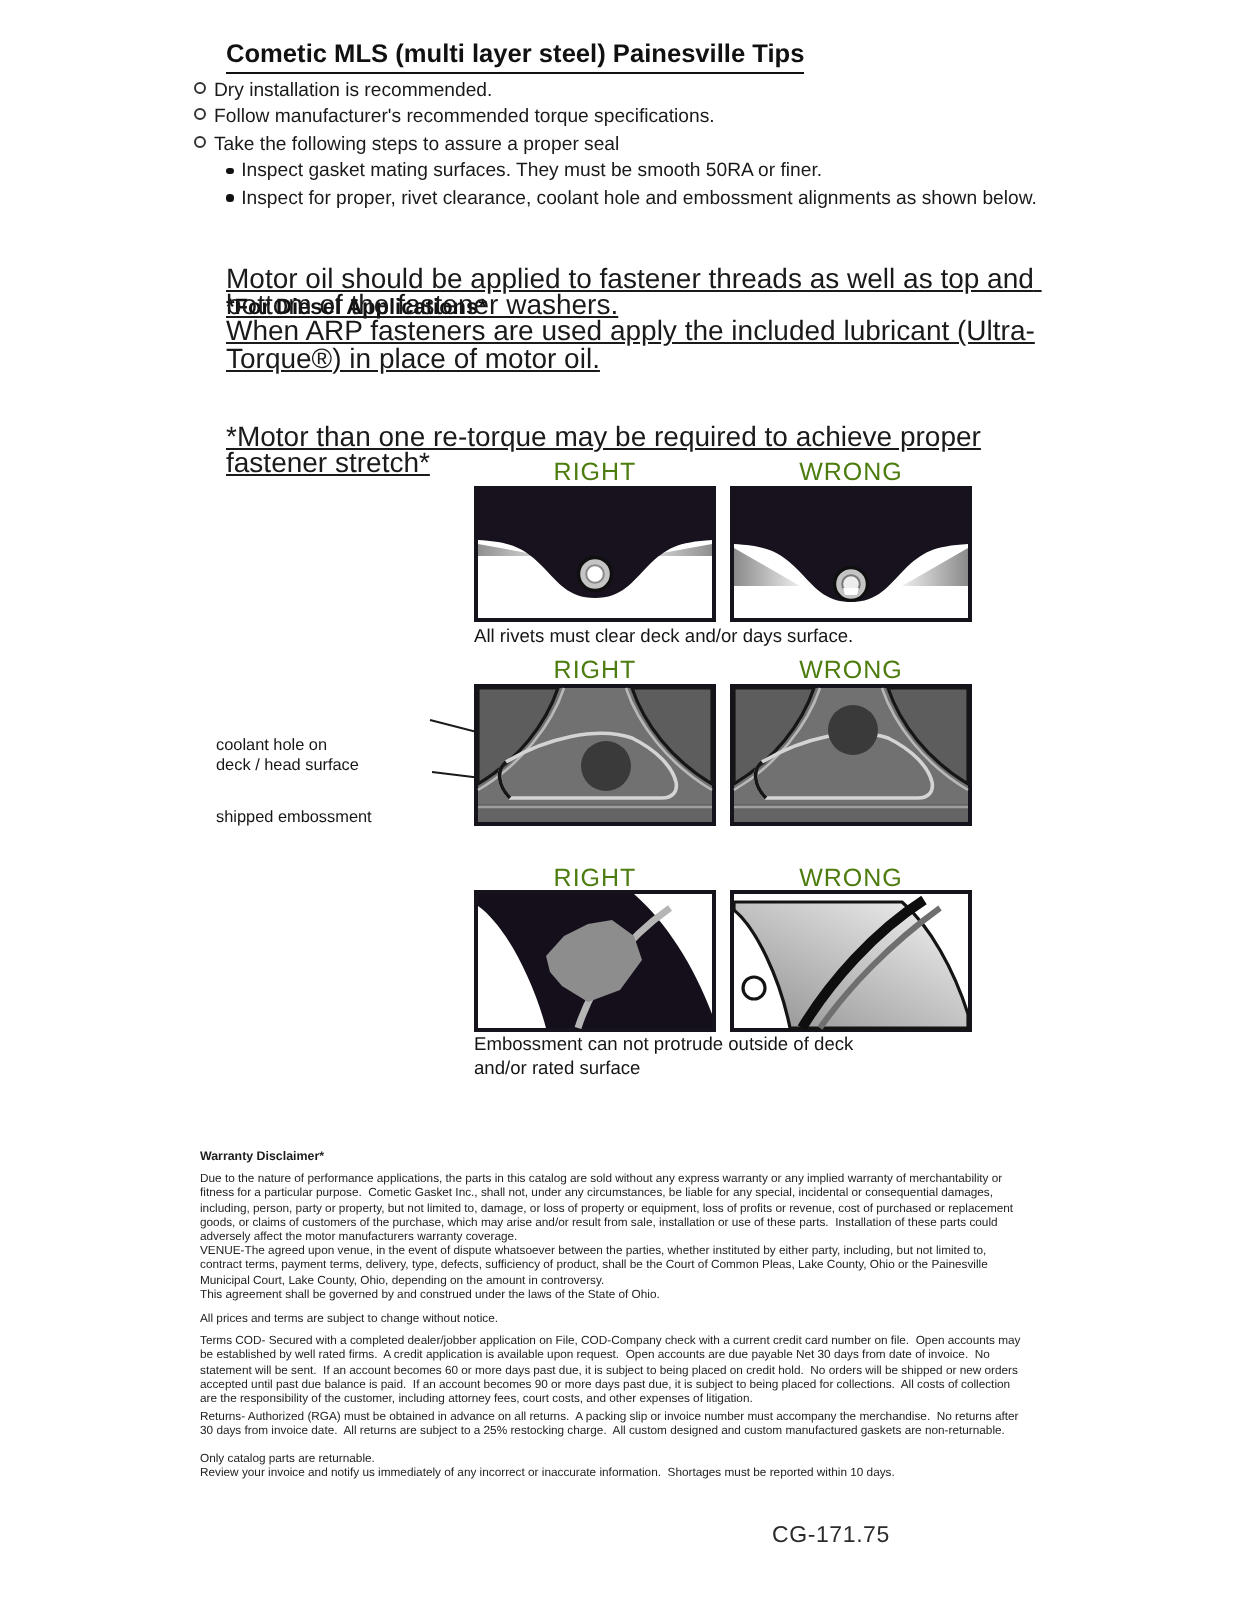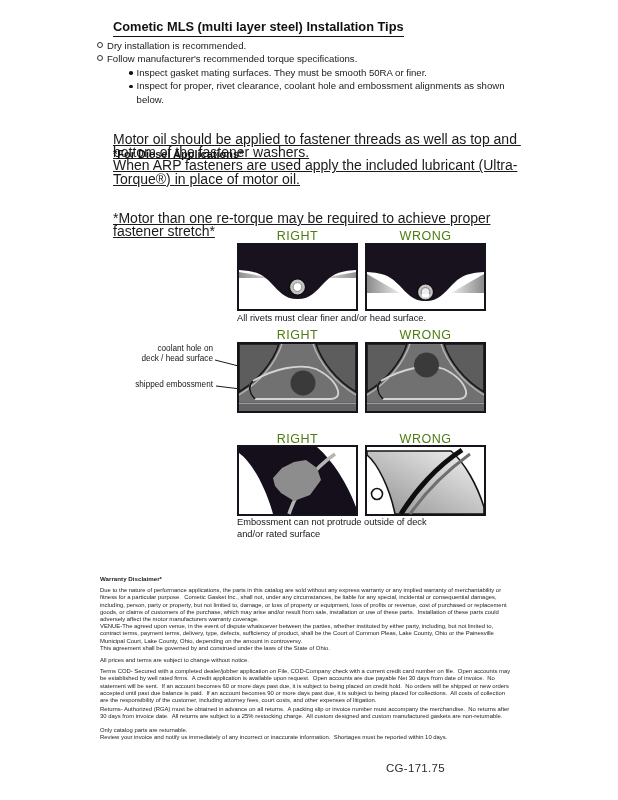--- a/index.html
+++ b/index.html
@@ -6,56 +6,60 @@
   .page{position:relative;width:618px;height:800px;background:#ffffff;overflow:hidden;
         font-family:"Liberation Sans","DejaVu Sans",sans-serif;color:#1a1a1a;}
   .abs{position:absolute;}
   .pre{white-space:pre-wrap;}
 
   .title{font-size:12.8px;font-weight:bold;color:#111;}
   .title span{display:inline-block;border-bottom:1.4px solid #111;padding-bottom:1.5px;}
 
   .tips{font-size:9.6px;line-height:13.4px;}
   .tip-row{display:flex;align-items:baseline;}
-  .tip-row.sub{margin-left:32px;}
+  .tip-row.sub{margin-left:16px;}
   .o-marker{width:4px;height:4px;border:1px solid #333;border-radius:50%;
             display:inline-block;margin-right:4px;position:relative;top:-1px;flex:0 0 auto;}
   .b-marker{width:3.6px;height:3.6px;background:#111;border-radius:50%;
             display:inline-block;margin-right:4px;position:relative;top:-1px;flex:0 0 auto;}
 
   .h2{font-size:11px;font-weight:bold;color:#111;}
   .body-text{font-size:14px;line-height:13.2px;text-decoration:underline;}
 
   .rw-label{font-size:12.5px;letter-spacing:.5px;color:#4d7c0f;width:121px;text-align:center;}
   .caption{font-size:9.3px;line-height:11.5px;color:#161616;}
   .diagram{width:121px;height:auto;display:block;}
-  .side-label{font-size:8.2px;line-height:9.6px;text-align:right;width:105px;color:#161616;}
+  .side-label{font-size:8.2px;line-height:9.6px;text-align:left;width:105px;color:#161616;margin-top:24px;}
 
   .w-head{font-size:6.2px;font-weight:bold;color:#1c1c1c;}
   .w-text{font-size:5.9px;line-height:7.35px;color:#232323;width:440px;}
 
   .footer-code{font-size:11.5px;letter-spacing:.3px;color:#2b2b2b;}
 </style>
 </head>
 <body>
 
 <div class="page">
 
   <div class="abs title" style="left:113px;top:19px;">
-    <span>Cometic MLS (multi layer steel) Installation Tips</span>
+    <span>Cometic MLS (multi layer steel) Painesville Tips</span>
   </div>
 
   <div class="abs tips" style="left:97px;top:39px;width:430px;">
     <div class="tip-row">
       <span class="o-marker"></span>
       <span>Dry installation is recommended.</span>
     </div>
     <div class="tip-row">
       <span class="o-marker"></span>
       <span>Follow manufacturer's recommended torque specifications.</span>
+    </div>
+    <div class="tip-row">
+      <span class="o-marker"></span>
+      <span>Take the following steps to assure a proper seal</span>
     </div>
     <div class="tip-row sub">
       <span class="b-marker"></span>
       <span>Inspect gasket mating surfaces.  They must be smooth 50RA or finer.</span>
     </div>
     <div class="tip-row sub">
       <span class="b-marker"></span>
       <span>Inspect for proper, rivet clearance, coolant hole and embossment alignments as shown below.</span>
     </div>
   </div>
@@ -100,21 +104,21 @@
     </defs>
     <rect x="1" y="1" width="119" height="66" fill="#ffffff" stroke="#17131d" stroke-width="2"></rect>
     <polygon points="2,31 35,50 2,50" fill="url(#r2L)"></polygon>
     <polygon points="119,31 86,50 119,50" fill="url(#r2R)"></polygon>
     <path d="M2,2 H119 V29 C102,30 96,33 87,42 C79,50 74,58 60.5,58 C47,58 42,50 34,42 C25,33 19,30 2,29 Z" fill="#17121d"></path>
     <circle cx="60.5" cy="49" r="8.2" fill="#c4c4c4" stroke="#0f0f0f" stroke-width="1.6"></circle>
     <circle cx="60.5" cy="49" r="4.4" fill="#ededed" stroke="#777777" stroke-width="1"></circle>
     <path d="M56.5,51 h8 l-1,3.5 h-6 Z" fill="#ffffff"></path>
   </svg>
 
-  <div class="abs caption" style="left:237px;top:313px;">All rivets must clear finer and/or head surface.</div>
+  <div class="abs caption" style="left:237px;top:313px;">All rivets must clear deck and/or days surface.</div>
 
   <div class="abs rw-label" style="left:237px;top:328px;">RIGHT</div>
   <div class="abs rw-label" style="left:365px;top:328px;">WRONG</div>
 
   <div class="abs side-label pre" style="left:108px;top:344px;">coolant hole on
 deck / head surface</div>
   <div class="abs side-label" style="left:108px;top:380px;">shipped embossment</div>
 
   <svg class="abs" style="left:110px;top:340px;" width="200" height="60" viewBox="0 0 200 60">
     <line x1="105" y1="20" x2="191" y2="42" stroke="#1a1a1a" stroke-width="1"></line>

